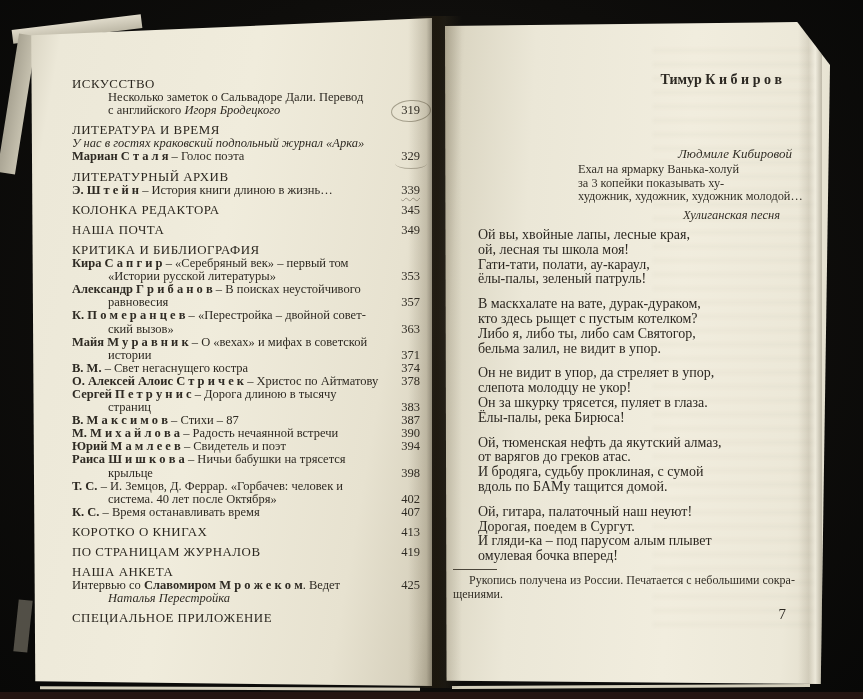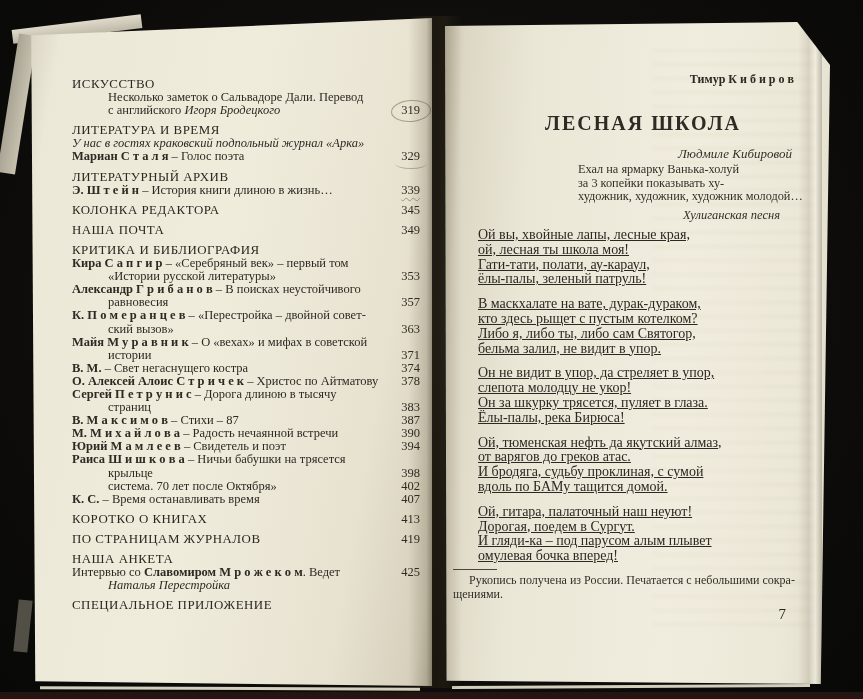--- a/index.html
+++ b/index.html
@@ -45,28 +45,28 @@
   .i{font-style:italic;}
   .pg{position:absolute;right:0;top:0;font-weight:normal;font-style:normal;}
   .pg.circle::before{content:"";position:absolute;left:-10px;top:-4px;width:38px;height:20px;
     border:1.2px solid rgba(128,121,102,.65);border-radius:50%;transform:rotate(-4deg);}
   .pg.arc::after{content:"";position:absolute;left:-6px;bottom:-5px;width:32px;height:10px;
     border-bottom:1.3px solid rgba(128,121,102,.55);border-radius:50%;}
   .pg.wave{text-decoration:underline;text-decoration-style:wavy;
     text-decoration-color:rgba(112,104,86,.6);text-decoration-thickness:1px;text-underline-offset:3px;}
 
   
-  .author{position:absolute;top:50px;right:36px;font-weight:bold;font-size:12px;color:#2c2822;}
+  .author{position:absolute;top:50px;right:48px;font-weight:bold;font-size:14px;color:#2c2822;}
   .poem-title{position:absolute;top:90px;left:100px;margin:0;font-weight:bold;font-size:20px;
     letter-spacing:2px;color:#2e2a24;font-family:"Liberation Serif",serif;}
   .dedication{position:absolute;top:124px;right:38px;font-style:italic;font-size:13px;color:#332f27;}
   .epigraph{position:absolute;top:141px;left:133px;font-size:12.3px;line-height:13.5px;color:#332f27;font-family:Liberation Serif, serif;}
   .epi-attr{position:absolute;top:186px;right:50px;font-style:italic;font-size:12.5px;color:#332f27;}
   .poem{position:absolute;top:206px;left:33px;font-size:14px;line-height:14.8px;color:#2c2822;}
-  .stanza{margin-bottom:10px;text-decoration:underline;}
+  .stanza{margin-bottom:10px;}
   .fn-rule{position:absolute;top:547px;left:8px;width:44px;border-top:1.2px solid #4a453a;}
   .footnote{position:absolute;top:552px;left:8px;width:352px;font-size:12px;line-height:13.6px;color:#332f27;}
   .footnote .fl0{text-indent:16px;}
   .pagenum{position:absolute;top:584px;right:44px;font-size:15px;color:#2c2822;}
 </style>
 </head>
 <body>
 
 <div class="scene">
   <div class="stack-a"></div>
@@ -109,21 +109,22 @@
           <div class="toc-line ind"><span>истории</span><span class="pg">371</span></div>
           <div class="toc-line"><span class="b">В. М.</span><span> – Свет негаснущего костра</span><span class="pg">374</span></div>
           <div class="toc-line"><span class="b">О. Алексей Алоис </span><span class="b">С т р и ч е к</span><span> – Христос по Айтматову</span><span class="pg">378</span></div>
           <div class="toc-line"><span class="b">Сергей </span><span class="b">П е т р у н и с</span><span> – Дорога длиною в тысячу</span></div>
           <div class="toc-line ind"><span>страниц</span><span class="pg">383</span></div>
           <div class="toc-line"><span class="b">В. </span><span class="b">М а к с и м о в</span><span> – Стихи – 87</span><span class="pg">387</span></div>
           <div class="toc-line"><span class="b">М. </span><span class="b">М и х а й л о в а</span><span> – Радость нечаянной встречи</span><span class="pg">390</span></div>
           <div class="toc-line"><span class="b">Юрий </span><span class="b">М а м л е е в</span><span> – Свидетель и поэт</span><span class="pg">394</span></div>
           <div class="toc-line"><span class="b">Раиса </span><span class="b">Ш и ш к о в а</span><span> – Ничьи бабушки на трясется</span></div>
           <div class="toc-line ind"><span>крыльце</span><span class="pg">398</span></div>
-          <div class="toc-line ind"><span>система. 70 лет после Октября»</span><span class="pg">402</span></div>
+          <div class="toc-line"><span class="b">Т. С.</span><span> – И. Земцов, Д. Феррар. «Горбачев: человек и</span></div>
+          <div class="toc-line ind"><span>система. 40 лет после Октября»</span><span class="pg">402</span></div>
           <div class="toc-line"><span class="b">К. С.</span><span> – Время останавливать время</span><span class="pg">407</span></div>
         </div>
         <div class="toc-section">
           <div class="toc-line"><span class="toc-header">КОРОТКО О КНИГАХ</span><span class="pg">413</span></div>
         </div>
         <div class="toc-section">
           <div class="toc-line"><span class="toc-header">ПО СТРАНИЦАМ ЖУРНАЛОВ</span><span class="pg">419</span></div>
         </div>
         <div class="toc-section">
           <div class="toc-line"><span class="toc-header">НАША АНКЕТА</span></div>
@@ -133,21 +134,20 @@
         <div class="toc-section">
           <div class="toc-line"><span class="toc-header">СПЕЦИАЛЬНОЕ ПРИЛОЖЕНИЕ</span></div>
         </div>
       </div>
   </div>
 
   <div class="page right-page">
     <div class="bleed"></div>
     <div class="edge-curl"></div>
     <div class="author">Тимур К и б и р о в</div>
-    <h1 class="poem-title">ЛЕСНАЯ ШКОЛА</h1>
     <div class="dedication">Людмиле Кибировой</div>
     <div class="epigraph">
         <div class="fl0">Ехал на ярмарку Ванька-холуй</div>
         <div class="fl1">за 3 копейки показывать ху-</div>
         <div class="fl2">художник, художник, художник молодой…</div>
       </div>
     <div class="epi-attr">Хулиганская песня</div>
     <div class="poem">
         <div class="stanza">
           <div class="poem-line">Ой вы, хвойные лапы, лесные края,</div>

